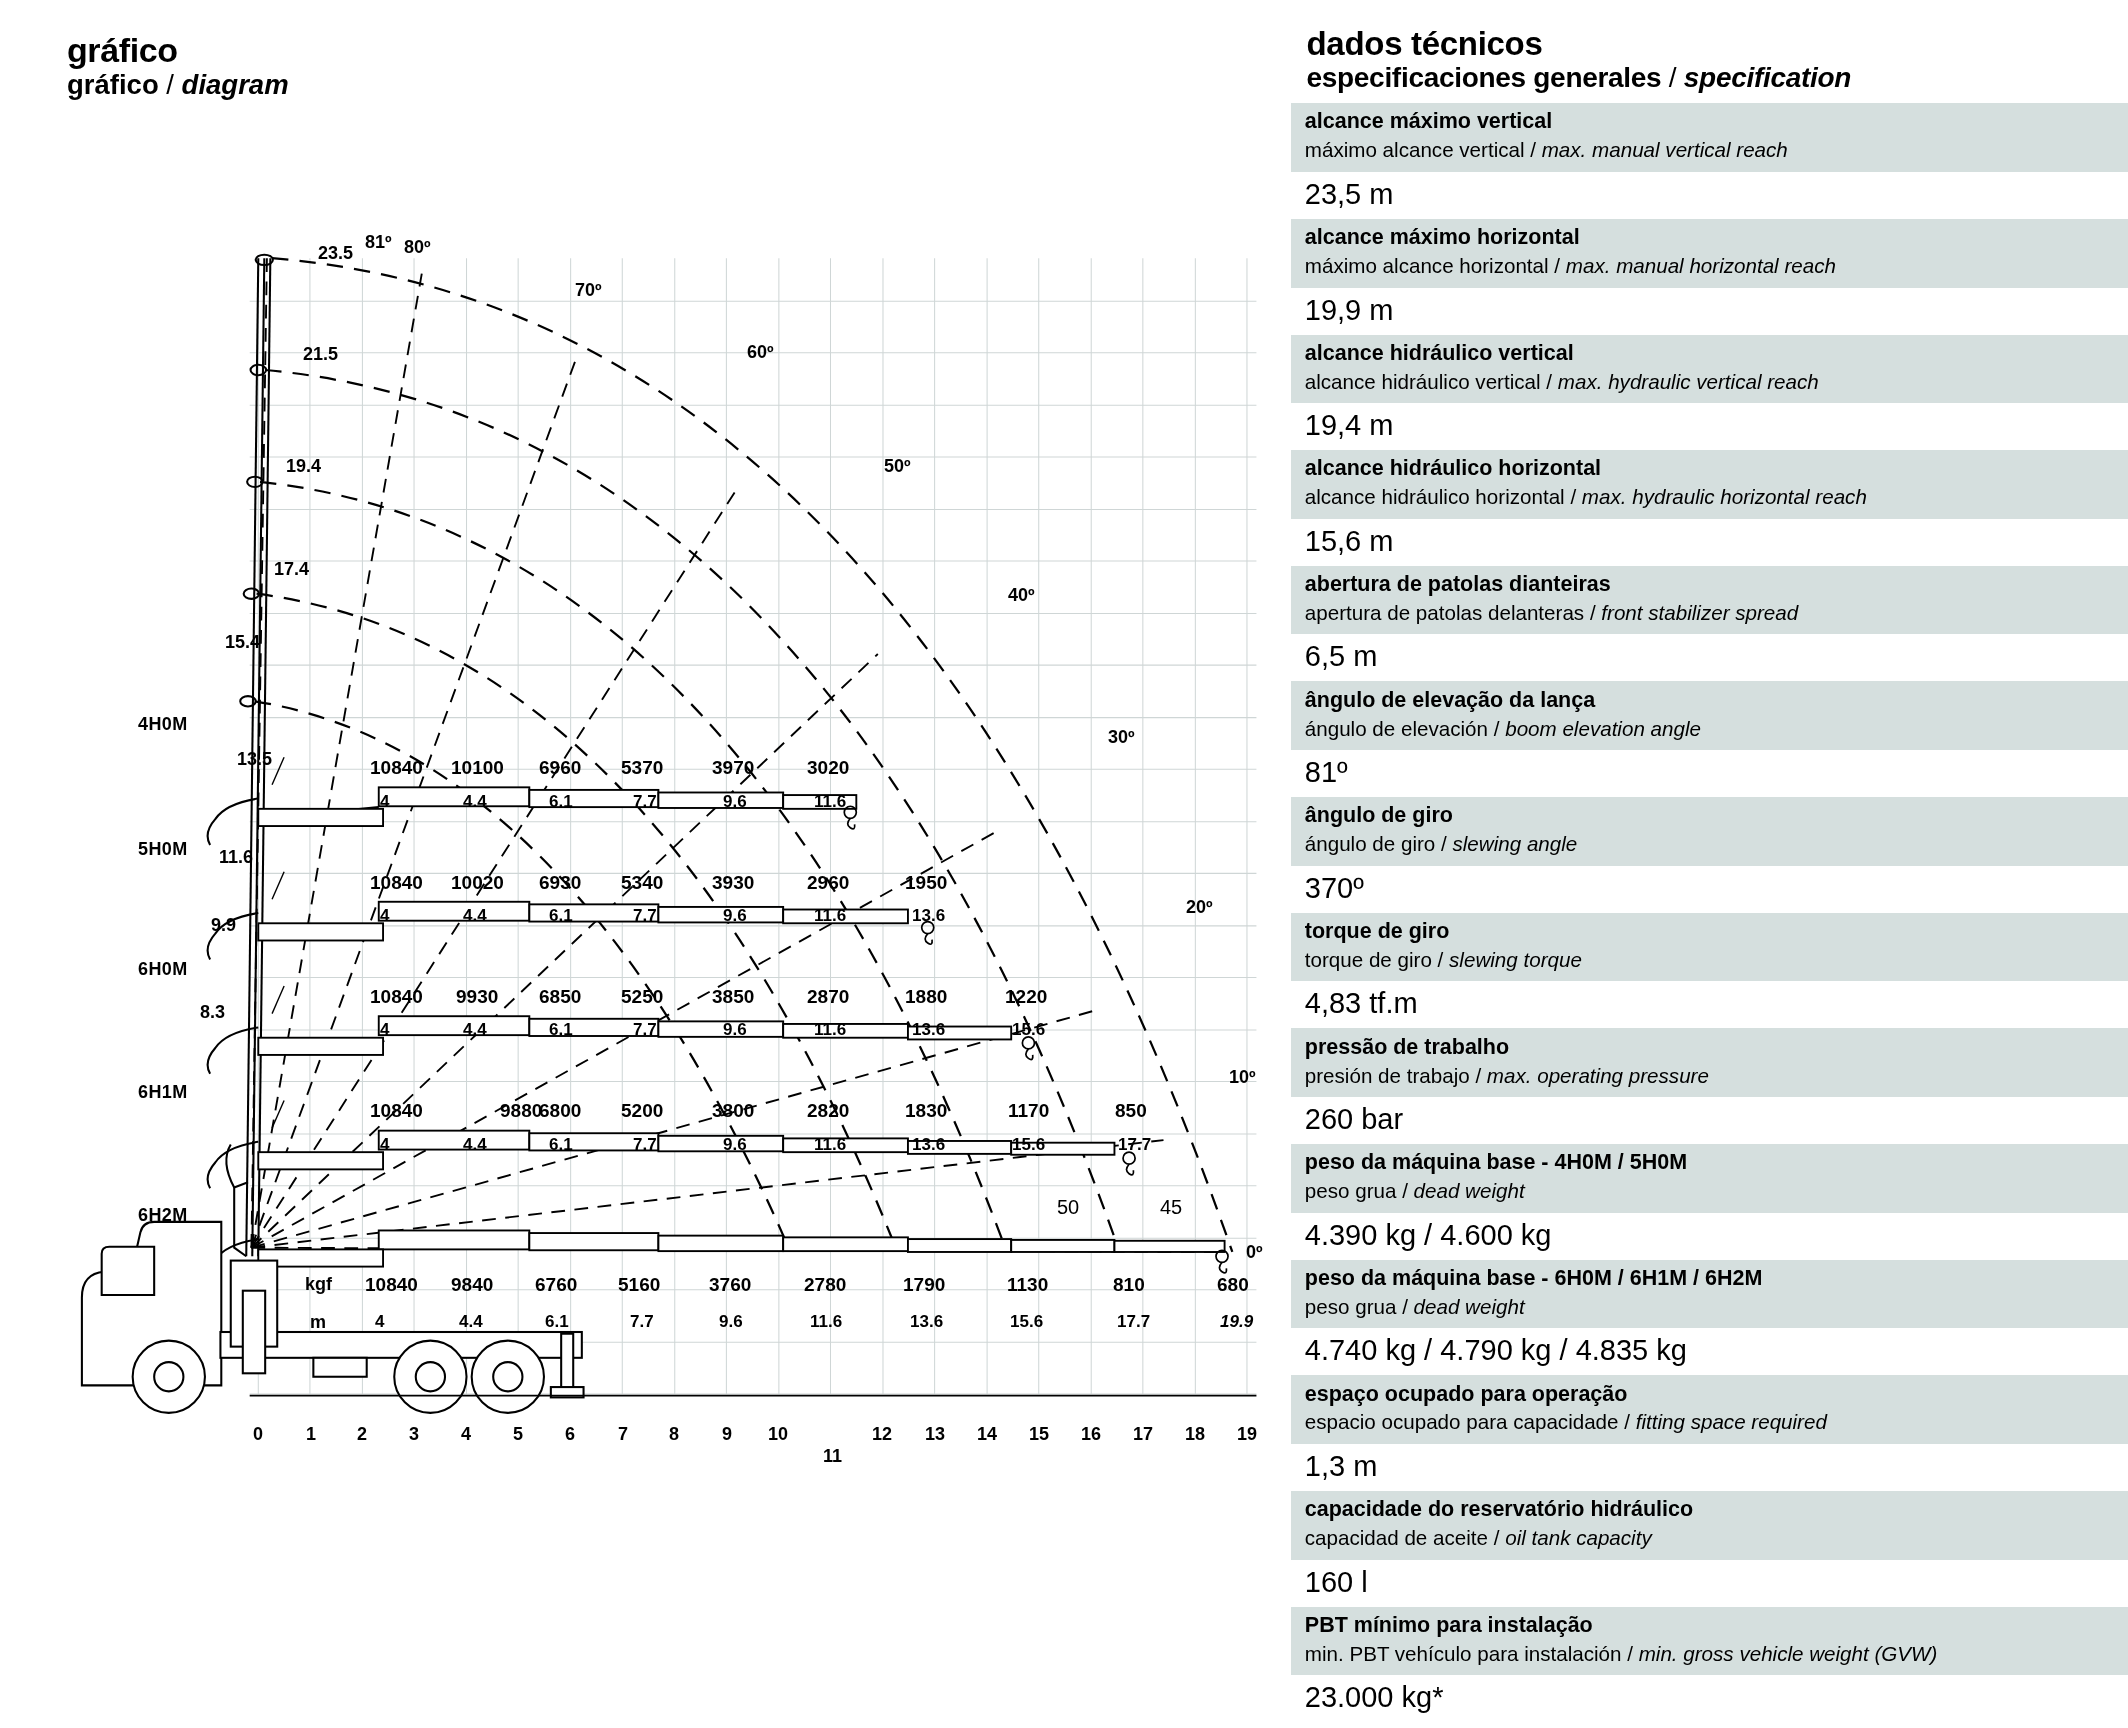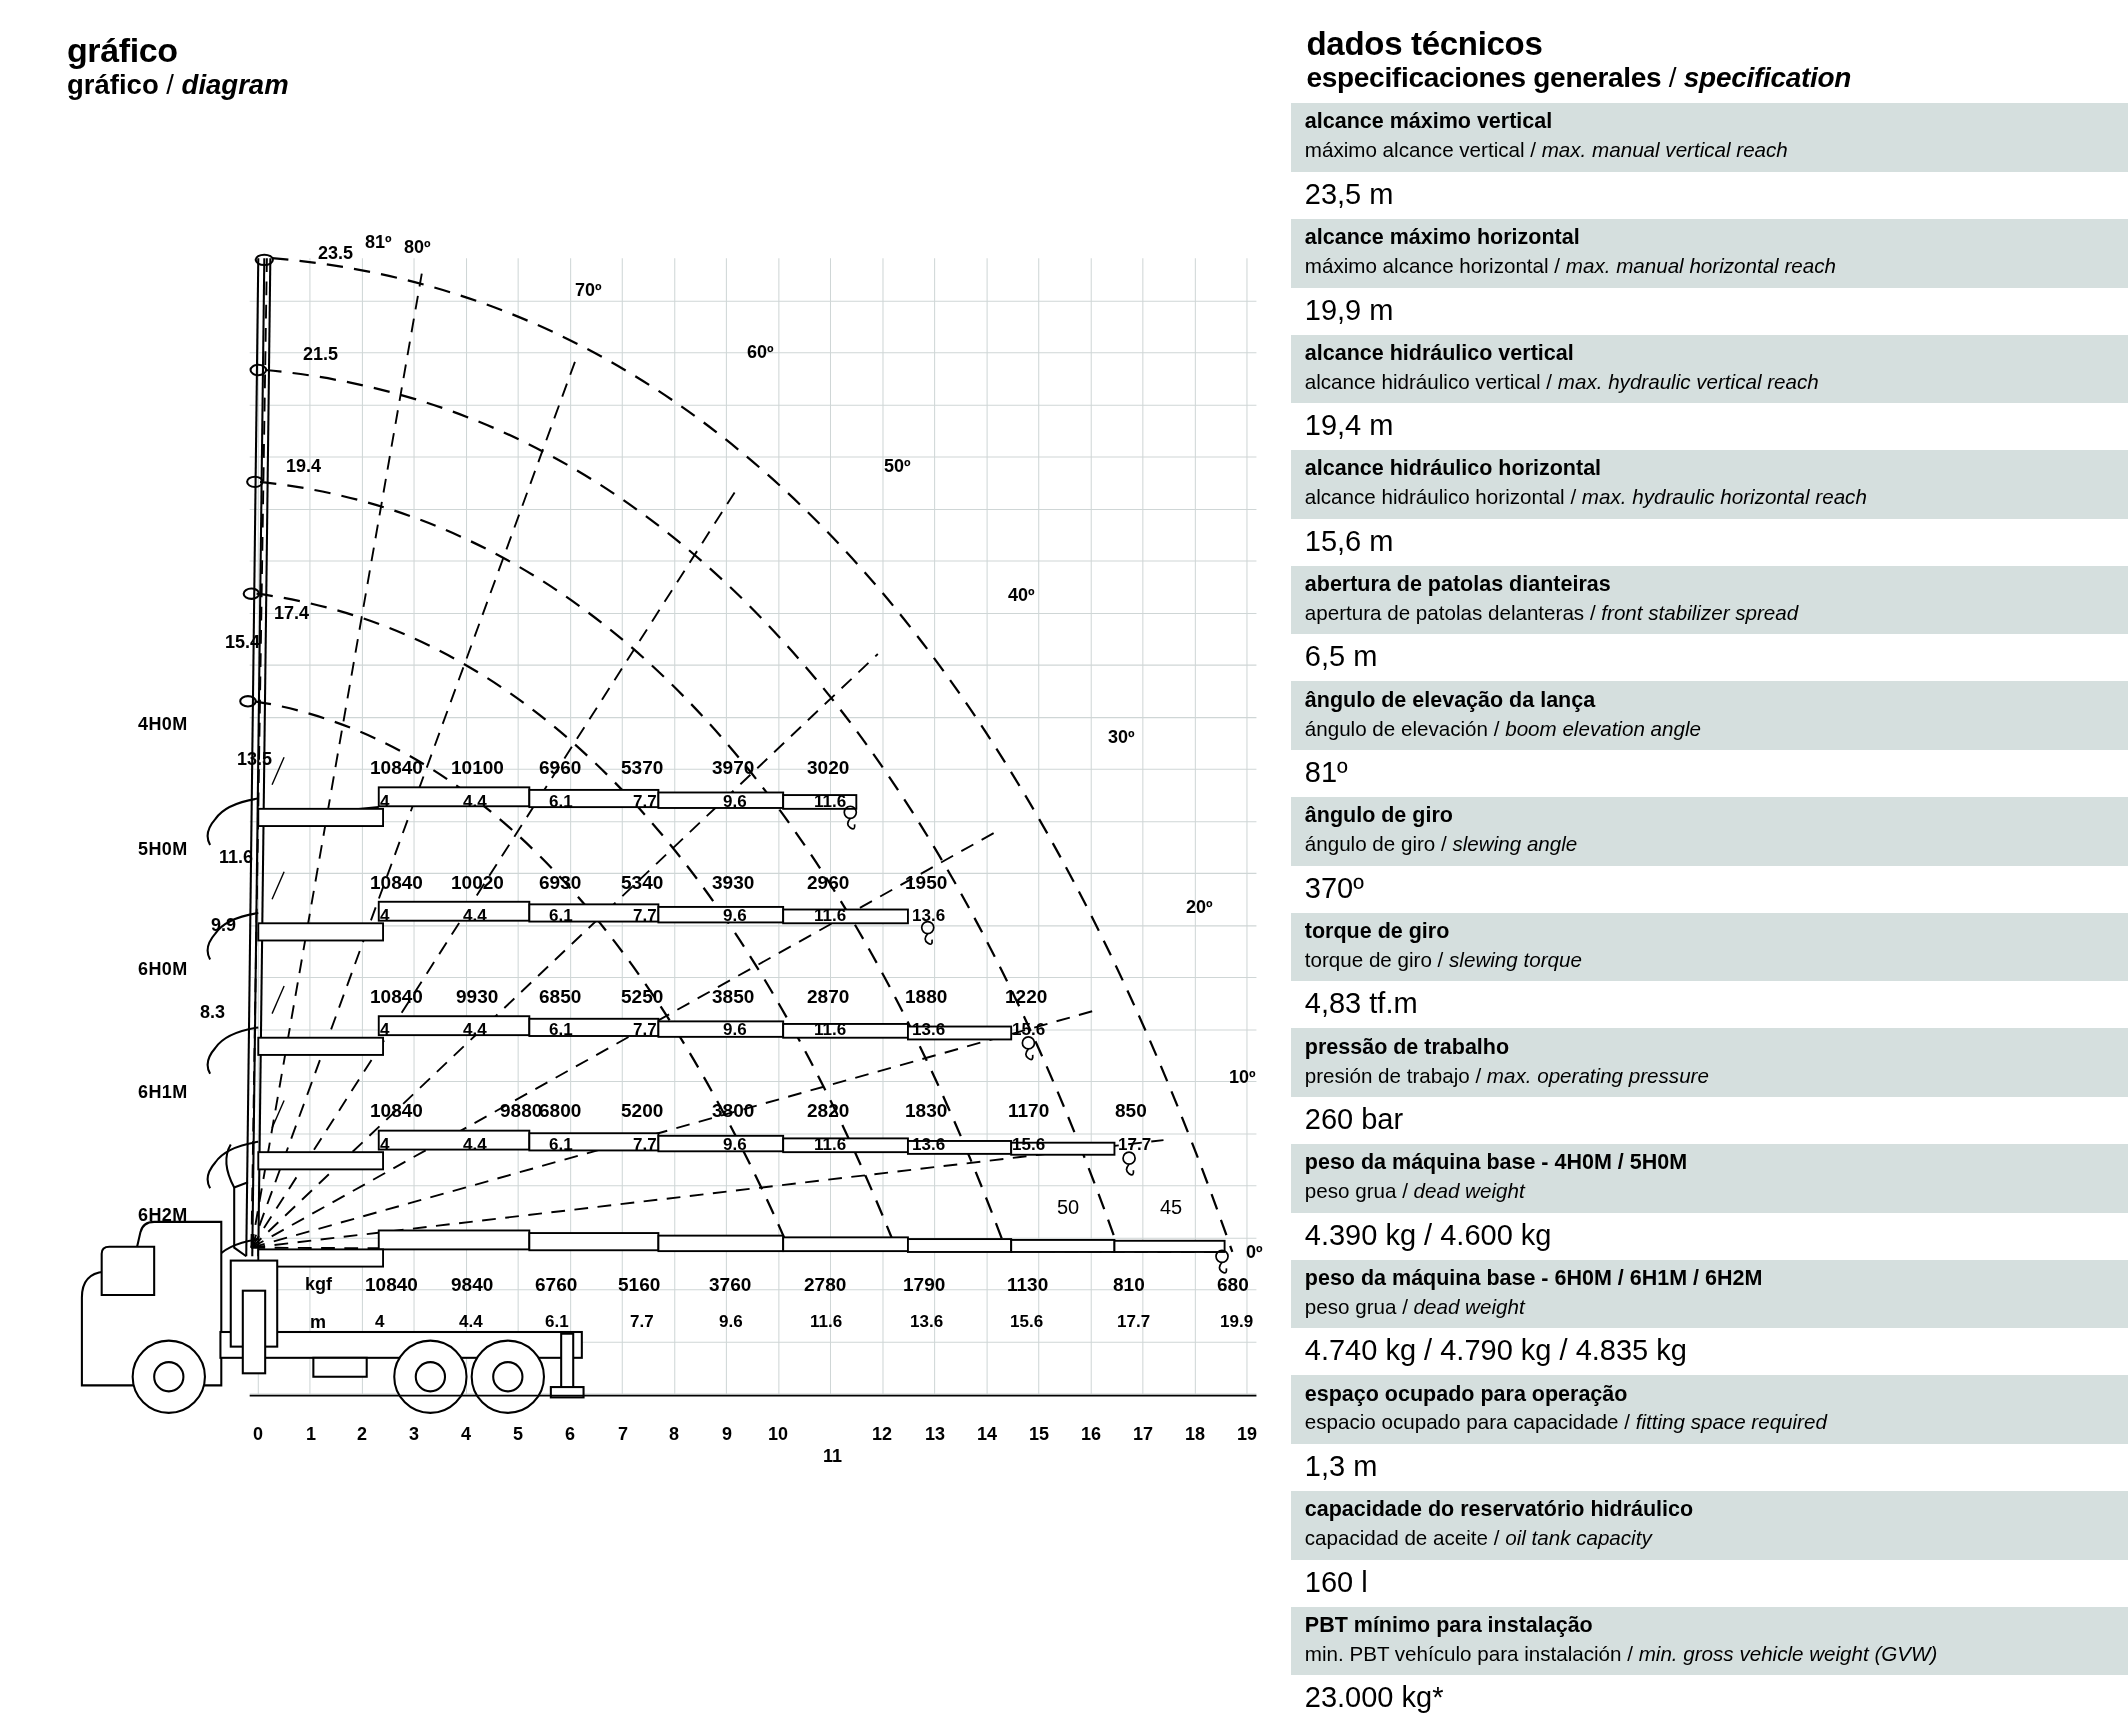--- a/index.html
+++ b/index.html
@@ -236,21 +236,21 @@
           <circle cx="590" cy="1600" r="42"></circle>
             <circle cx="590" cy="1600" r="17"></circle>
         </g>
 
         <line x1="290" y1="1622" x2="1460" y2="1622" stroke="#000" stroke-width="2"></line>
       </svg>
 
       <div class="lbl ylab" style="left:318px;top:243px;">23.5</div>
       <div class="lbl ylab" style="left:303px;top:344px;">21.5</div>
       <div class="lbl ylab" style="left:286px;top:456px;">19.4</div>
-      <div class="lbl ylab" style="left:274px;top:559px;margin-top:44px;">17.4</div>
+      <div class="lbl ylab" style="left:274px;top:559px;">17.4</div>
       <div class="lbl ylab" style="left:225px;top:632px;">15.4</div>
       <div class="lbl ylab" style="left:237px;top:749px;">13.5</div>
       <div class="lbl ylab" style="left:219px;top:847px;">11.6</div>
       <div class="lbl ylab" style="left:211px;top:915px;">9.9</div>
       <div class="lbl ylab" style="left:200px;top:1002px;">8.3</div>
 
       <div class="lbl modellab" style="left:138px;top:714px;">4H0M</div>
       <div class="lbl modellab" style="left:138px;top:839px;">5H0M</div>
       <div class="lbl modellab" style="left:138px;top:959px;">6H0M</div>
       <div class="lbl modellab" style="left:138px;top:1082px;">6H1M</div>
@@ -348,21 +348,21 @@
       <div class="lbl kgfv" style="left:1217px;top:1274px;">680</div>
       <div class="lbl mv" style="left:375px;top:1312px;">4</div>
       <div class="lbl mv" style="left:459px;top:1312px;">4.4</div>
       <div class="lbl mv" style="left:545px;top:1312px;">6.1</div>
       <div class="lbl mv" style="left:630px;top:1312px;">7.7</div>
       <div class="lbl mv" style="left:719px;top:1312px;">9.6</div>
       <div class="lbl mv" style="left:810px;top:1312px;">11.6</div>
       <div class="lbl mv" style="left:910px;top:1312px;">13.6</div>
       <div class="lbl mv" style="left:1010px;top:1312px;">15.6</div>
       <div class="lbl mv" style="left:1117px;top:1312px;">17.7</div>
-      <div class="lbl mv" style="left:1220px;top:1312px;">19.9</div>
+      <div class="lbl mv" style="left:1220px;top:1312px;font-style:italic;">19.9</div>
 
       <div class="lbl xtick" style="left:253px;top:1424px;">0</div>
       <div class="lbl xtick" style="left:306px;top:1424px;">1</div>
       <div class="lbl xtick" style="left:357px;top:1424px;">2</div>
       <div class="lbl xtick" style="left:409px;top:1424px;">3</div>
       <div class="lbl xtick" style="left:461px;top:1424px;">4</div>
       <div class="lbl xtick" style="left:513px;top:1424px;">5</div>
       <div class="lbl xtick" style="left:565px;top:1424px;">6</div>
       <div class="lbl xtick" style="left:618px;top:1424px;">7</div>
       <div class="lbl xtick" style="left:669px;top:1424px;">8</div>

